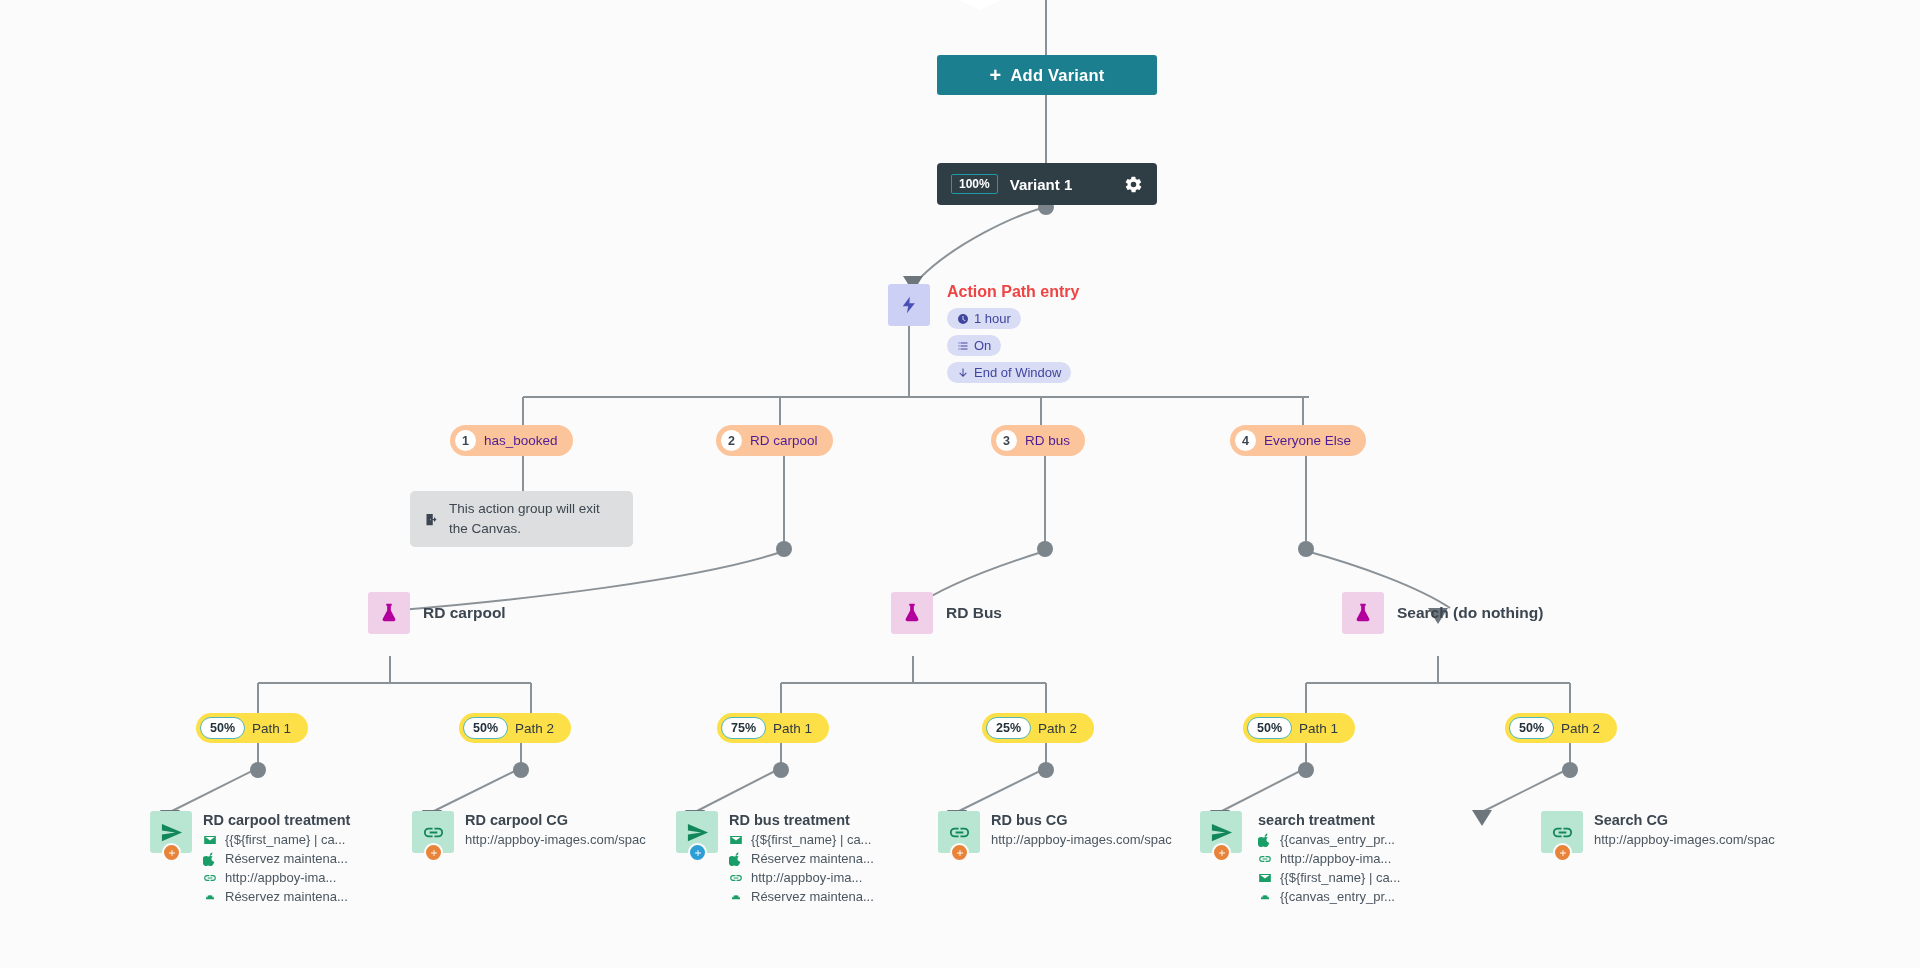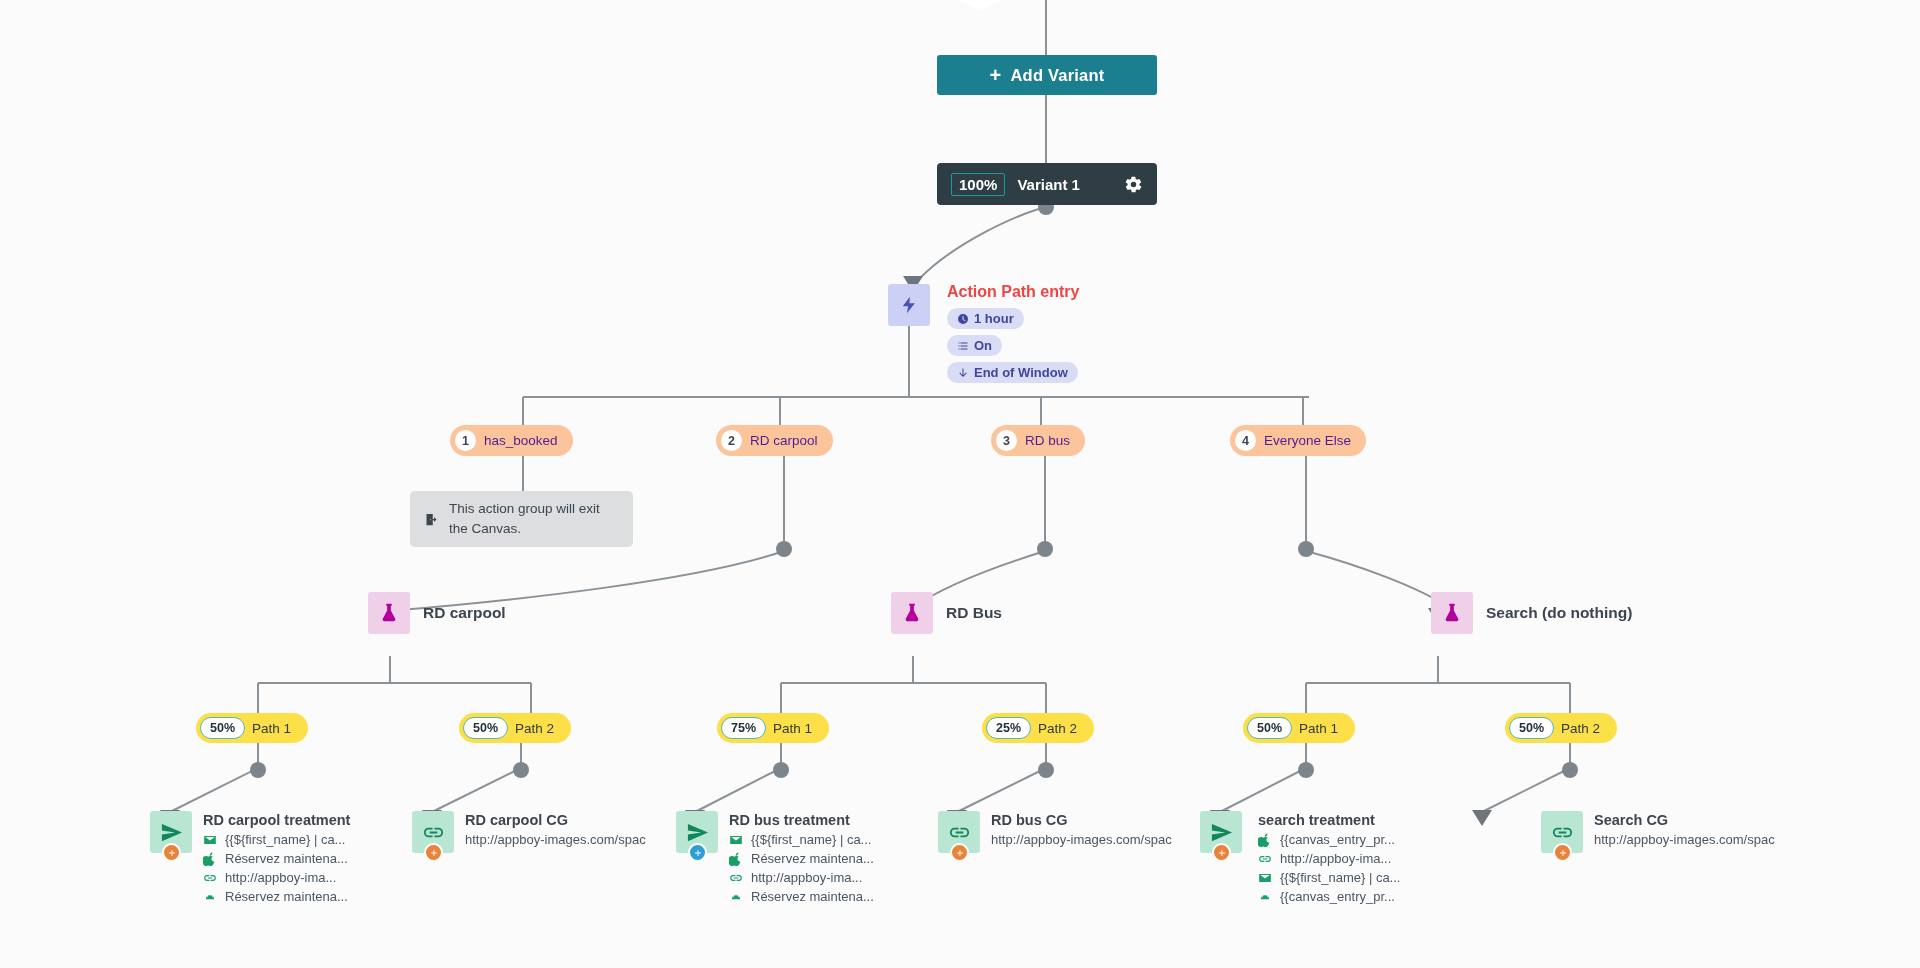--- a/index.html
+++ b/index.html
@@ -22,38 +22,38 @@
   .add-variant .plus { font-size: 20px; font-weight: bold; line-height: 1; }
 
   
   .variant-bar {
     position: absolute; left: 937px; top: 163px; width: 220px; height: 42px;
     background: #2f3d45; border-radius: 4px;
     display: flex; align-items: center; padding: 0 14px; gap: 12px; cursor: pointer;
   }
   .variant-pct {
     border: 1.5px solid #1c9aa8; color: #fff; background: transparent;
-    font-size: 15px; font-weight: bold; padding: 2px 7px; border-radius: 2px;
+    font-size: 12px; font-weight: bold; padding: 2px 7px; border-radius: 2px;
   }
   .variant-name { color: #fff; font-size: 15px; font-weight: bold; flex: 1; }
   .gear-icon { width: 19px; height: 19px; fill: #fff; cursor: pointer; }
 
   
   .ape-icon {
     position: absolute; left: 888px; top: 284px; width: 42px; height: 42px;
     background: #ccd0f5; border-radius: 3px;
     display: flex; align-items: center; justify-content: center;
   }
   .ape-icon svg { width: 20px; height: 20px; fill: #4b50b5; }
   .ape-block { position: absolute; left: 947px; top: 283px; }
   .ape-title { font-size: 16px; font-weight: bold; color: #ef4444; margin-bottom: 7px; }
   .chip {
     display: inline-flex; align-items: center; gap: 5px;
     background: #d9dcf5; color: #40469e; border-radius: 11px;
-    font-size: 13px; font-weight: bold; padding: 3px 10px; margin-bottom: 6px;
+    font-size: 13px; font-weight: normal; padding: 3px 10px; margin-bottom: 6px;
   }
   .chip svg { width: 12px; height: 12px; fill: #40469e; }
   .chip-row { display: block; }
 
   
   .branch-pill {
     position: absolute; height: 31px; background: #fcc49b; border-radius: 16px;
     display: flex; align-items: center; gap: 8px; padding: 0 15px 0 5px; cursor: pointer;
   }
   .branch-num {
@@ -292,21 +292,21 @@
     <span class="flask-label">RD carpool</span>
   </div>
   <div class="flask-node" style="left:891px;top:592px;">
     <span class="flask-box">
       <svg viewBox="0 0 24 24">
           <path d="M9 2h6v2h-1v5.2l4.8 9A2 2 0 0117 21H7a2 2 0 01-1.8-2.8L10 9.2V4H9z"></path>
         </svg>
     </span>
     <span class="flask-label">RD Bus</span>
   </div>
-  <div class="flask-node" style="left:1431px;top:592px;">
+  <div class="flask-node" style="left:1342px;top:592px;">
     <span class="flask-box">
       <svg viewBox="0 0 24 24">
           <path d="M9 2h6v2h-1v5.2l4.8 9A2 2 0 0117 21H7a2 2 0 01-1.8-2.8L10 9.2V4H9z"></path>
         </svg>
     </span>
     <span class="flask-label">Search (do nothing)</span>
   </div>
 
   <div class="path-pill" style="left:196px;top:713px;">
     <span class="path-pct">50%</span>

